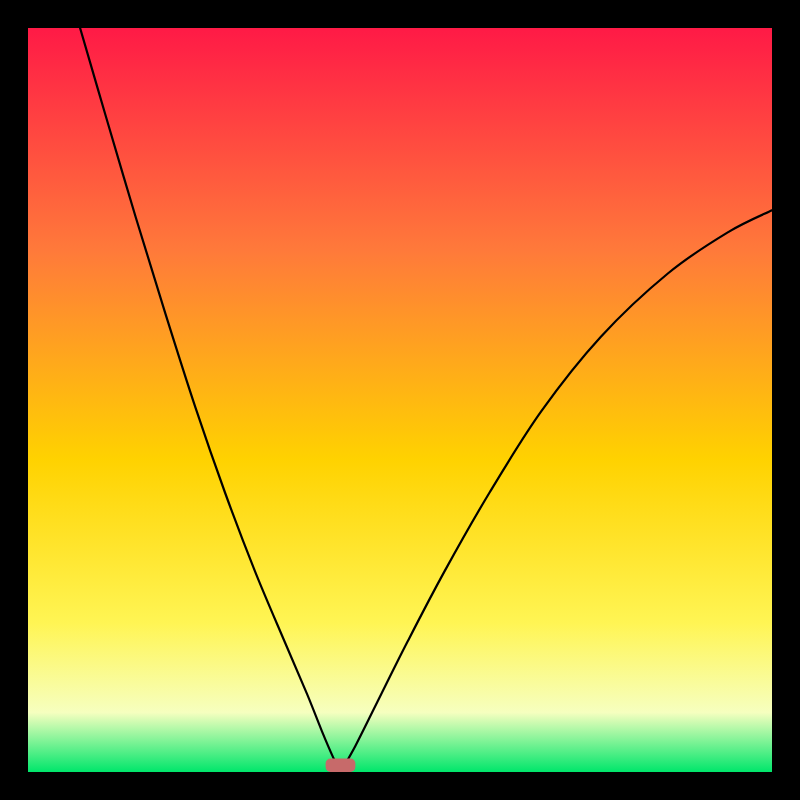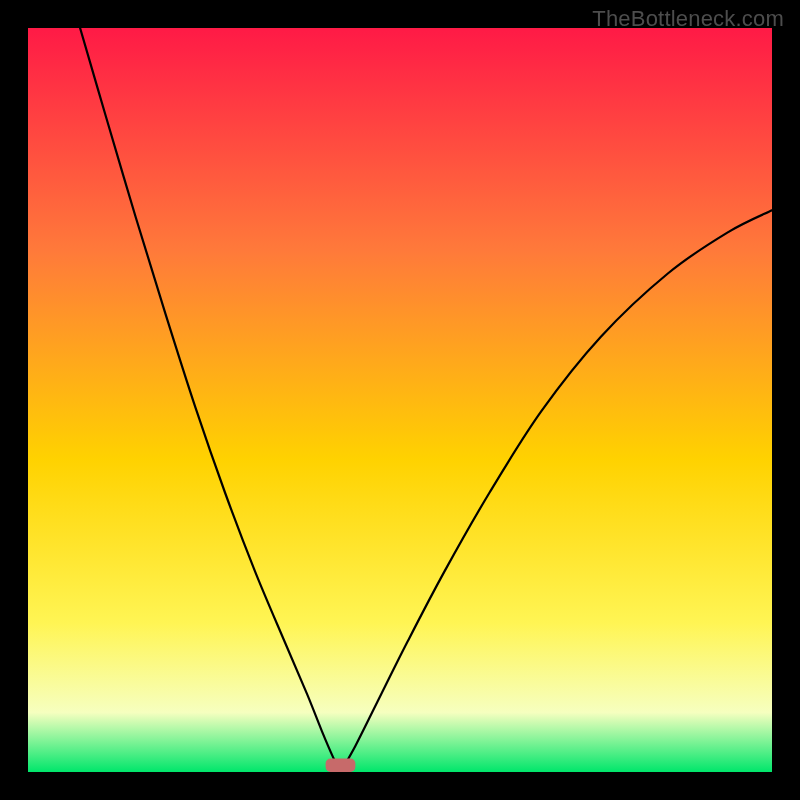--- a/index.html
+++ b/index.html
@@ -52,14 +52,13 @@
 <body>
 
 <div class="frame">
   <div class="plot" id="plot" style="background: linear-gradient(rgb(255, 26, 70) 0%, rgb(255, 122, 58) 30%, rgb(255, 210, 0) 58%, rgb(255, 245, 84) 80%, rgb(246, 255, 191) 92%, rgb(0, 230, 107) 100%);">
     <svg class="curves" viewBox="0 0 744 744" preserveAspectRatio="none">
       <path id="left-branch" class="curve-path" d="M 52.080000000000005 0 C 56.42 14.879999999999995, 68.82 57.65999999999997, 78.11999999999999 89.27999999999997 C 87.41999999999999 120.89999999999998, 97.96 156.86, 107.88 189.72000000000003 C 117.8 222.58000000000004, 127.71999999999998 254.82, 137.64 286.44 C 147.56 318.06, 157.48000000000002 349.68, 167.4 379.44 C 177.32 409.2, 187.24 437.72, 197.16 465 C 207.07999999999998 492.28, 217 518.32, 226.92 543.12 C 236.83999999999997 567.92, 248 593.3399999999999, 256.68 613.8 C 265.36 634.26, 272.8 651, 279 665.88 C 285.2 680.76, 289.54 692.5400000000001, 293.88 703.08 C 298.21999999999997 713.62, 301.93999999999994 722.3, 305.03999999999996 729.12 C 308.14 735.94, 311.23999999999995 741.52, 312.47999999999996 744" style="stroke: rgb(0, 0, 0);"></path>
       <path id="right-branch" class="curve-path" d="M 312.47999999999996 744 C 314.96 739.66, 321.16 729.74, 327.36 717.96 C 333.56 706.1800000000001, 341 690.68, 349.68 673.3199999999999 C 358.36 655.9599999999999, 368.28 635.5, 379.44 613.8 C 390.6 592.0999999999999, 403.00000000000006 567.92, 416.64000000000004 543.12 C 430.28000000000003 518.32, 445.15999999999997 491.65999999999997, 461.28 465 C 477.4 438.34000000000003, 494.76 409.20000000000005, 513.36 383.16 C 531.96 357.12, 551.8 331.70000000000005, 572.88 308.76000000000005 C 593.96 285.82000000000005, 618.76 262.88, 639.84 245.51999999999998 C 660.9200000000001 228.15999999999997, 682 215.14000000000001, 699.36 204.60000000000002 C 716.72 194.06000000000003, 736.56 185.99999999999997, 744 182.27999999999997" style="stroke: rgb(0, 0, 0);"></path>
       <rect id="opt-marker" class="marker" rx="5" ry="5" x="297.6" y="730.608" width="29.75999999999999" height="13.392000000000001" fill="#c76a6a"></rect>
     </svg>
   </div>
-  <div class="watermark">TheBottleneck.com</div>
 </div>
 
 </body></html>

